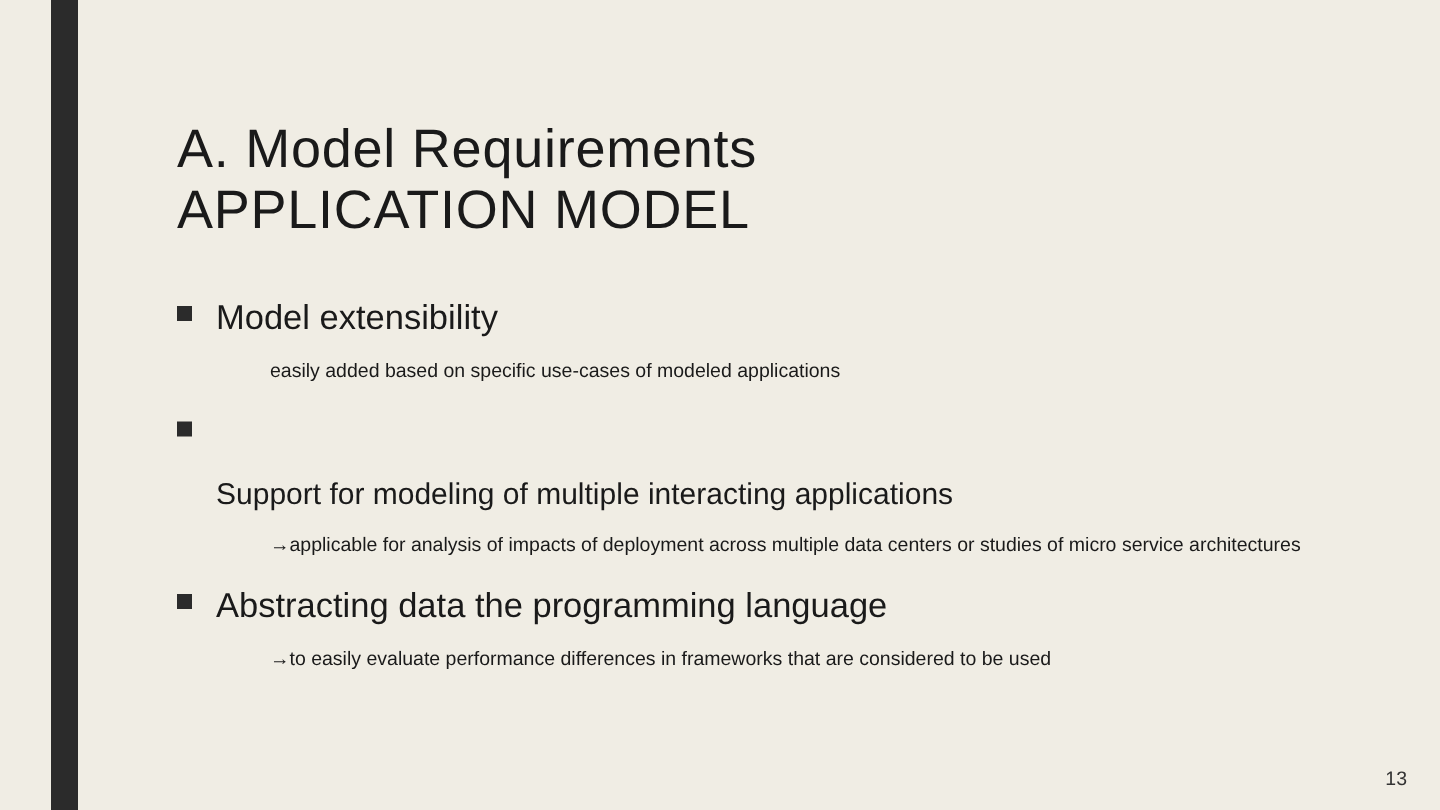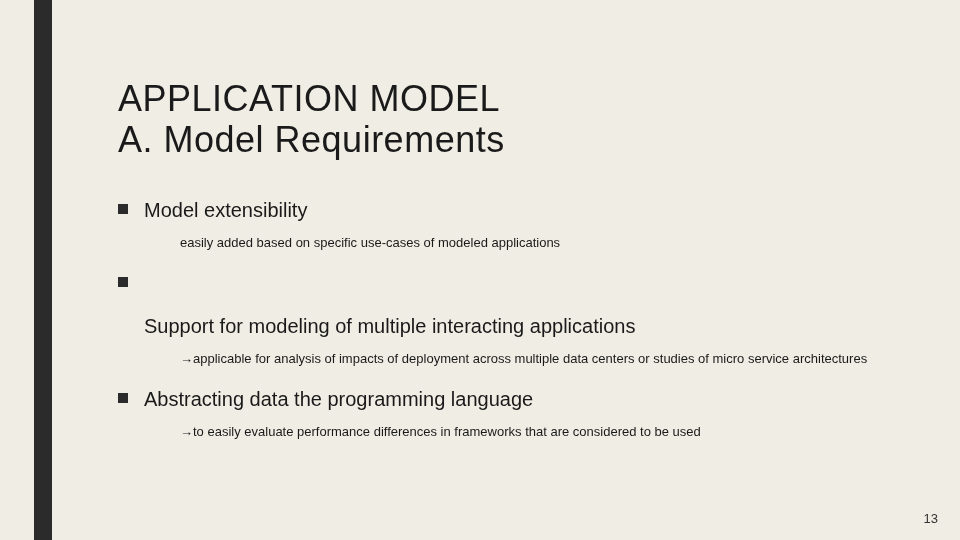--- a/index.html
+++ b/index.html
@@ -41,21 +41,21 @@
   .bullet-row.first { margin-top: 0; }
   .sq {
     width: 10px;
     height: 10px;
     background: #2b2b2b;
     flex: 0 0 auto;
     margin-top: 7px;
     margin-right: 16px;
   }
   .bl-main {
-    font-size: 20px;
+    font-size: 23px;
     line-height: 1.3;
   }
   .bl-sub {
     font-size: 20px;
     line-height: 1.3;
     margin-top: 43px;
   }
   .detail {
     font-size: 13px;
     line-height: 1.3;
@@ -73,22 +73,22 @@
     margin-left: 46px;
   }
 </style>
 </head>
 <body>
 
 <div class="accent-bar"></div>
 
 <div class="content">
 
+  <div class="title-line">A. Model Requirements</div>
   <div class="title-line">APPLICATION MODEL</div>
-  <div class="title-line">A. Model Requirements</div>
 
   <div class="bullets">
 
     <div class="bullet-row first">
       <div class="sq"></div>
       <div class="bl-main">Model extensibility</div>
     </div>
     <div class="detail">easily added based on specific use-cases of modeled applications</div>
 
     <div class="bullet-row">

